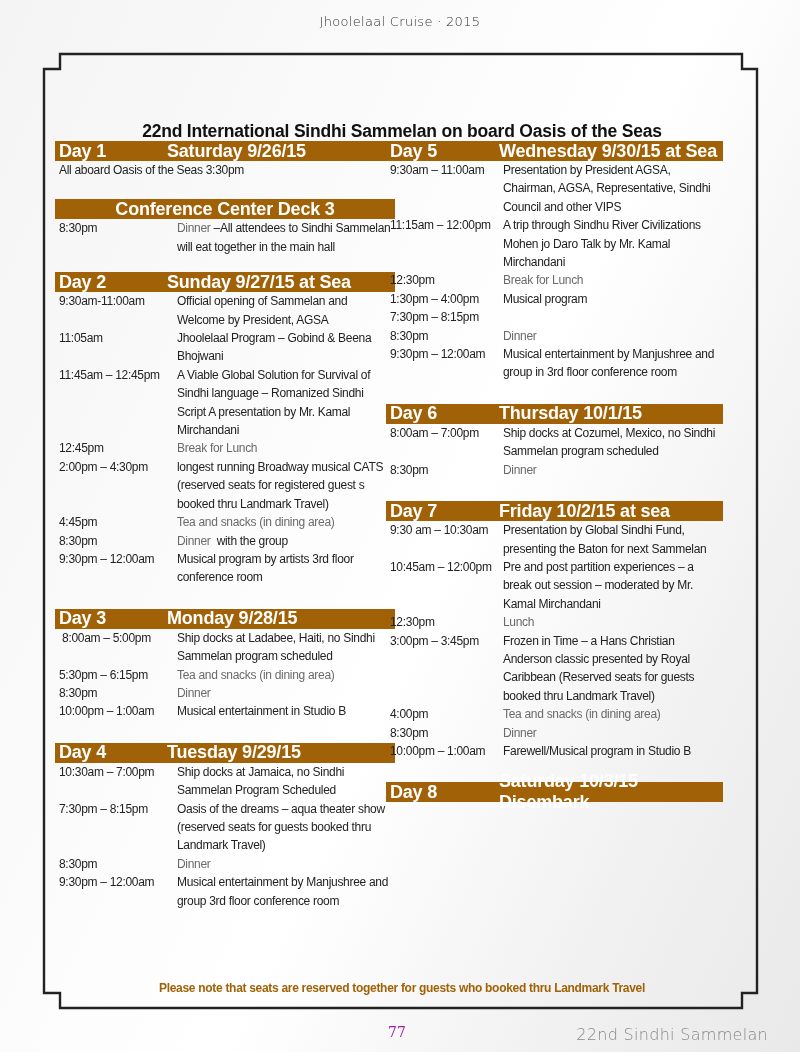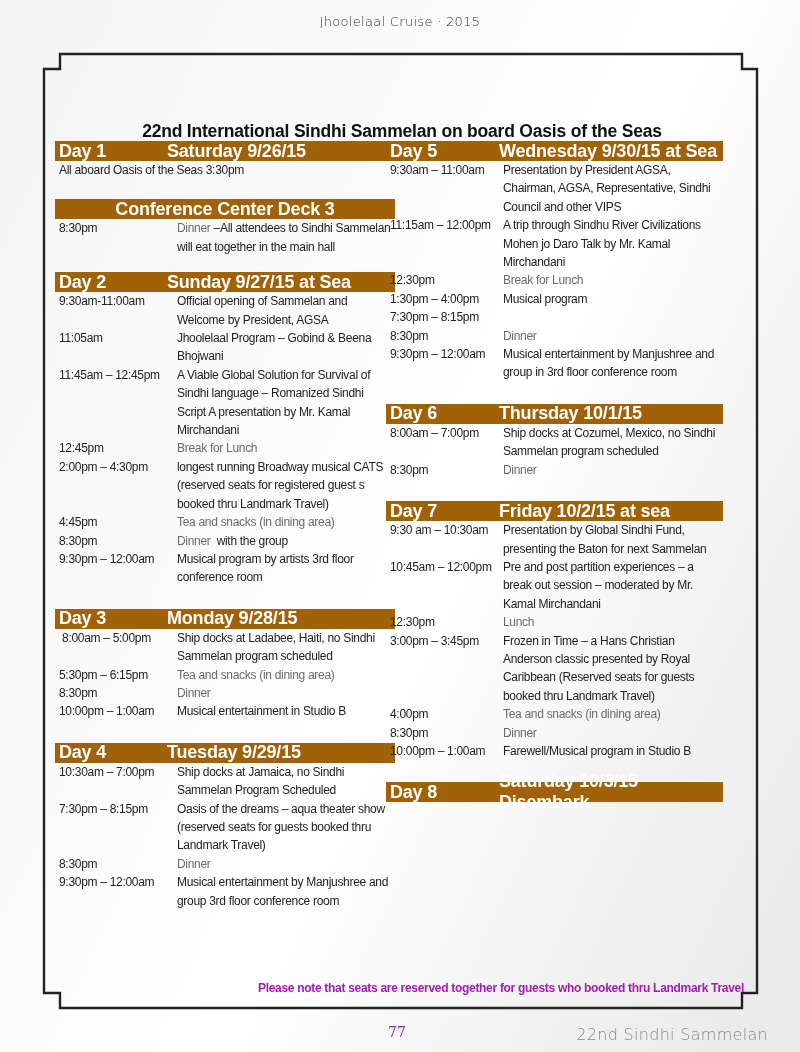--- a/index.html
+++ b/index.html
@@ -40,22 +40,22 @@
     .row { display: flex; font-size: 12px; line-height: 18.4px; letter-spacing: -0.3px; }
     .row .t { width: 122px; flex: 0 0 122px; padding-left: 4px; box-sizing: border-box; color: #222; }
     .col.right .row .t { width: 117px; flex: 0 0 117px; }
     .row .a { flex: 1; color: #222; }
     .row .a.muted { color: #6a6a6a; }
     .row.full .a { padding-left: 4px; }
 
     .section { margin-bottom: 10px; }
 
     .note {
-      position: absolute; top: 981px; left: 60px; width: 684px; text-align: right;
-      font-weight: bold; font-size: 12px; color: #a21caf; letter-spacing: -0.3px;
+      position: absolute; top: 981px; left: 60px; width: 684px; text-align: center;
+      font-weight: bold; font-size: 12px; color: #a16207; letter-spacing: -0.3px;
     }
     .page-num {
       position: absolute; top: 1024px; left: 388px; font-family: "DejaVu Serif", serif;
       font-size: 14px; color: #a21caf;
     }
     .footer-right {
       position: absolute; top: 1025px; right: 32px; font-family: "DejaVu Sans", sans-serif;
       font-size: 16px; color: #888; font-weight: 300; letter-spacing: 0.3px;
     }
   </style>

